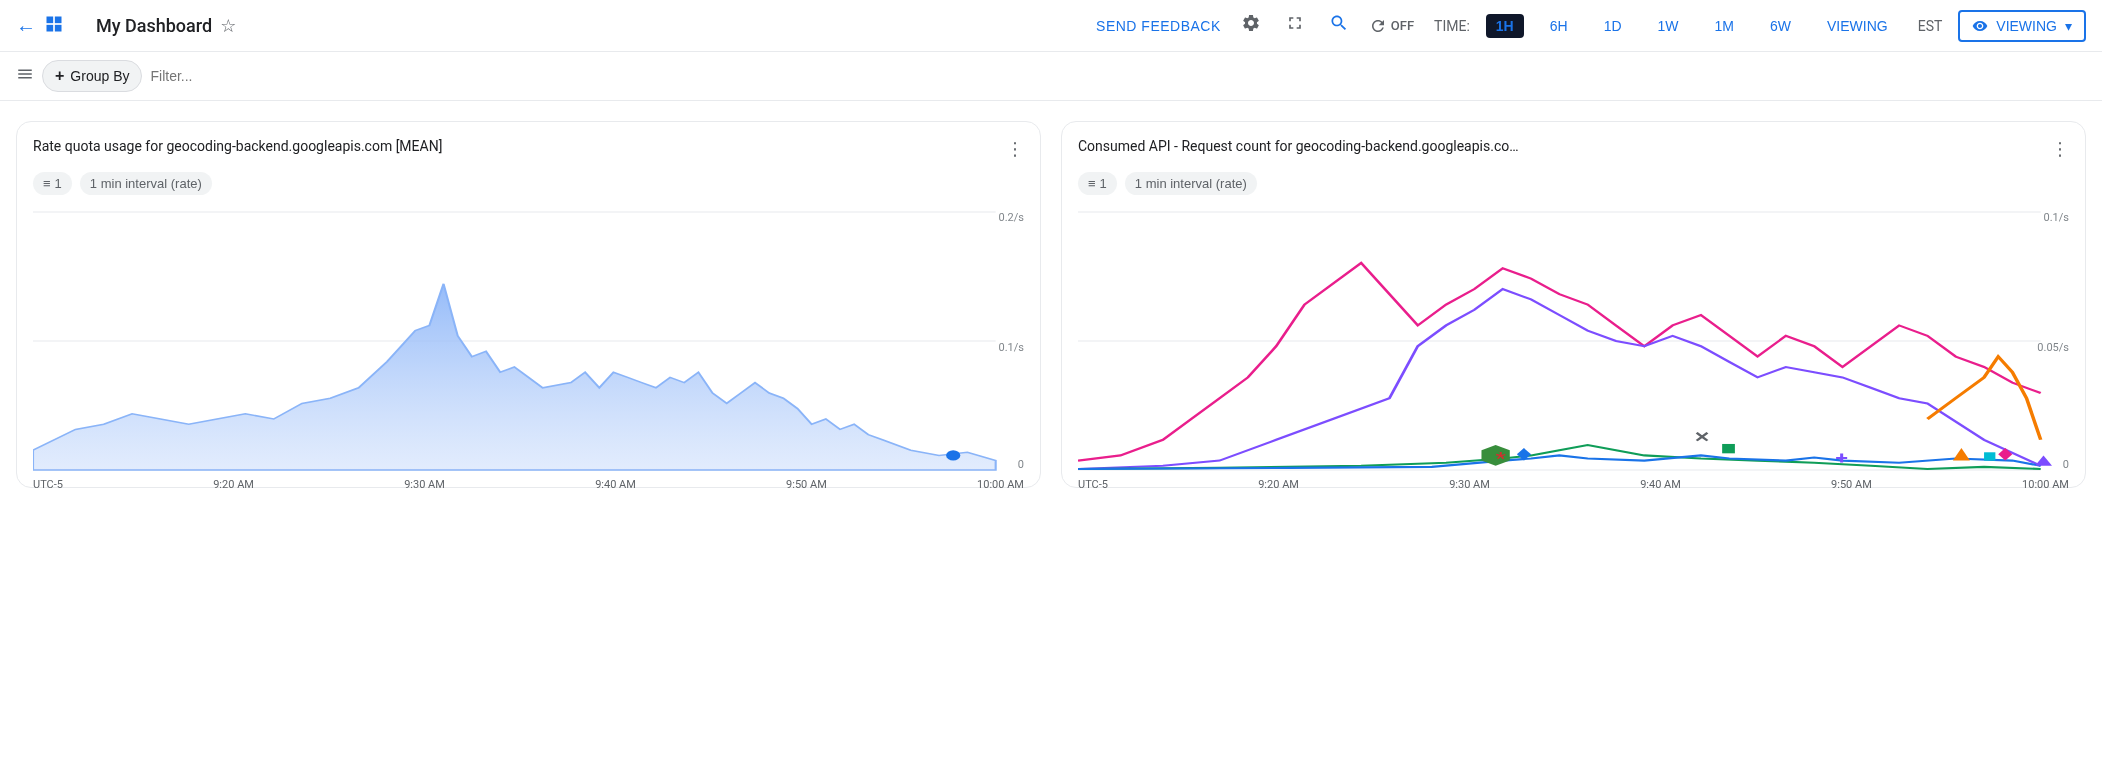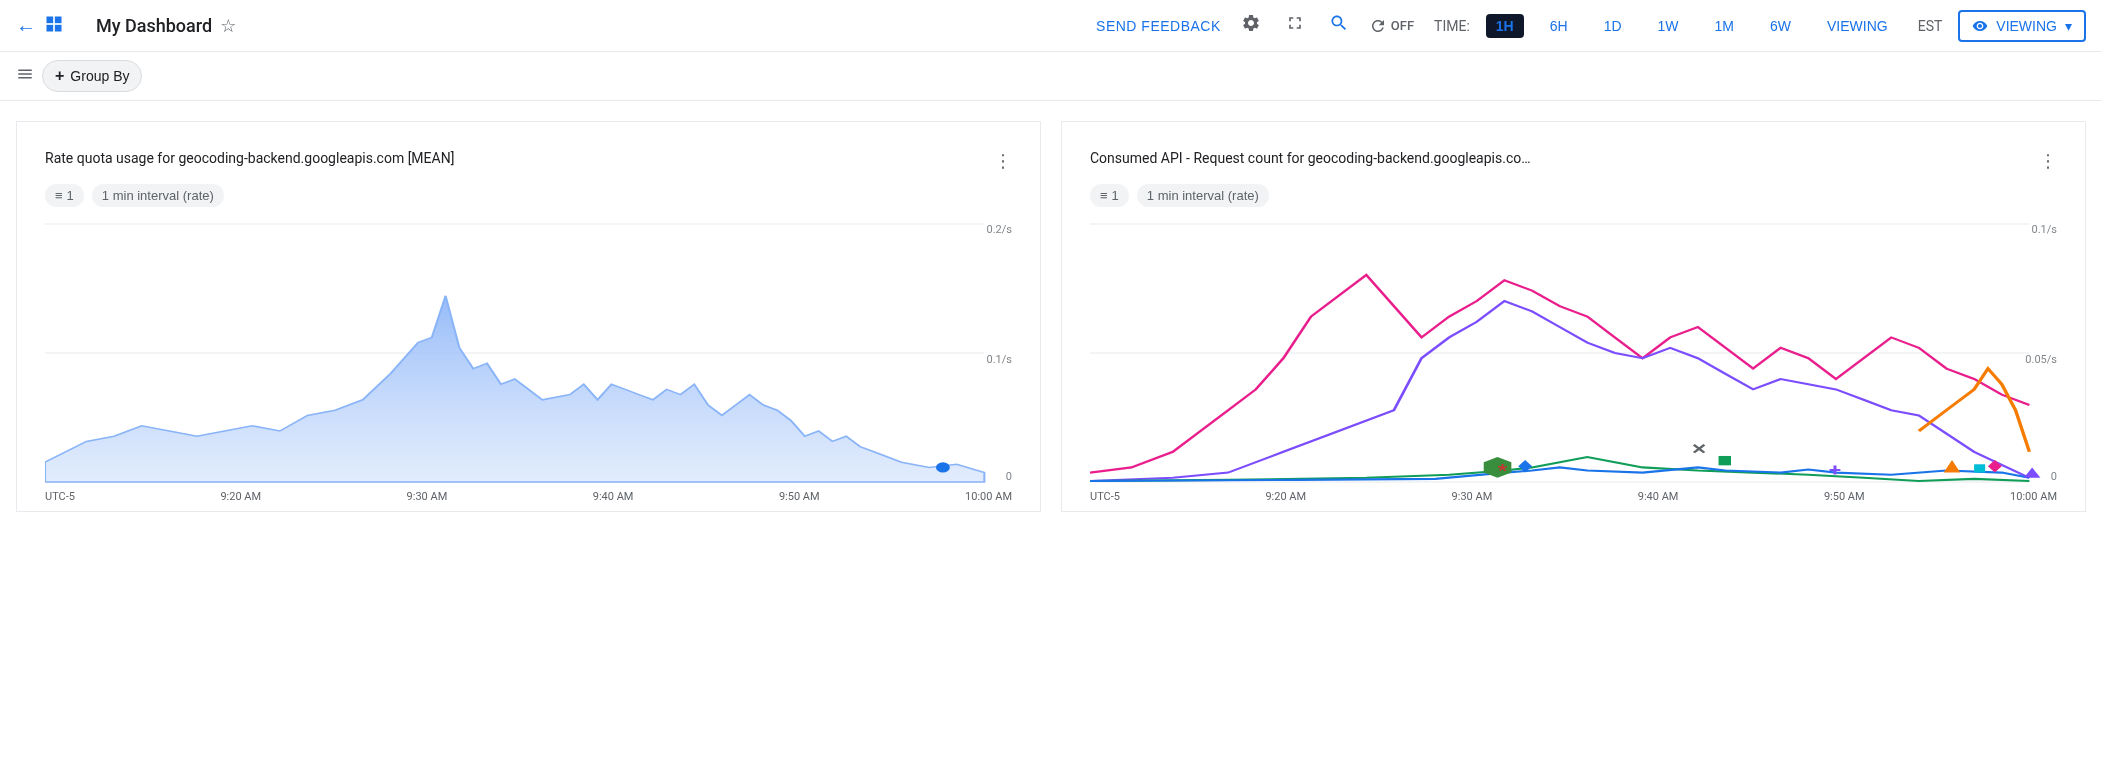--- a/index.html
+++ b/index.html
@@ -42,22 +42,22 @@
       font-size: 14px; color: #202124; font-weight: 500;
     }
     .filter-input {
       border: none; outline: none; font-size: 14px; color: #5f6368;
       flex: 1; background: transparent;
     }
 
     
     .main { padding: 20px 16px; display: flex; gap: 20px; }
     .chart-card {
-      flex: 1; border: 1px solid #e8eaed; border-radius: 0;
-      padding: 28px; background: #fff; min-height: 360px;
+      flex: 1; border: 1px solid #e8eaed; border-radius: 15px;
+      padding: 16px; background: #fff; min-height: 360px;
       position: relative;
     }
     .card-header { display: flex; justify-content: space-between; align-items: flex-start; margin-bottom: 12px; }
     .card-title { font-size: 14px; color: #202124; font-weight: 400; max-width: 90%; }
     .more-btn { color: #5f6368; cursor: pointer; background: none; border: none; font-size: 18px; }
     .card-filters { display: flex; gap: 8px; margin-bottom: 16px; }
     .filter-chip {
       display: flex; align-items: center; gap: 4px;
       padding: 4px 10px; border-radius: 20px; background: #f1f3f4;
       font-size: 13px; color: #5f6368; cursor: pointer; border: none;
@@ -136,20 +136,21 @@
 <div class="toolbar">
   <span style="cursor:pointer;font-size:18px;color:#5f6368;">
     <svg width="18" height="18" viewBox="0 0 24 24" fill="#5f6368">
         <path d="M3 18h18v-2H3v2zm0-5h18v-2H3v2zm0-7v2h18V6H3z"></path>
       </svg>
   </span>
   <button class="group-by-btn">
     <span style="font-size:16px;font-weight:700;">+</span>
     <span>Group By</span>
   </button>
+  <input class="filter-input" placeholder="Filter..." style="">
 </div>
 
 <div class="main">
 
   <div class="chart-card">
     <div class="card-header">
       <span class="card-title">Rate quota usage for geocoding-backend.googleapis.com [MEAN]</span>
       <button class="more-btn">⋮</button>
     </div>
     <div class="card-filters">

